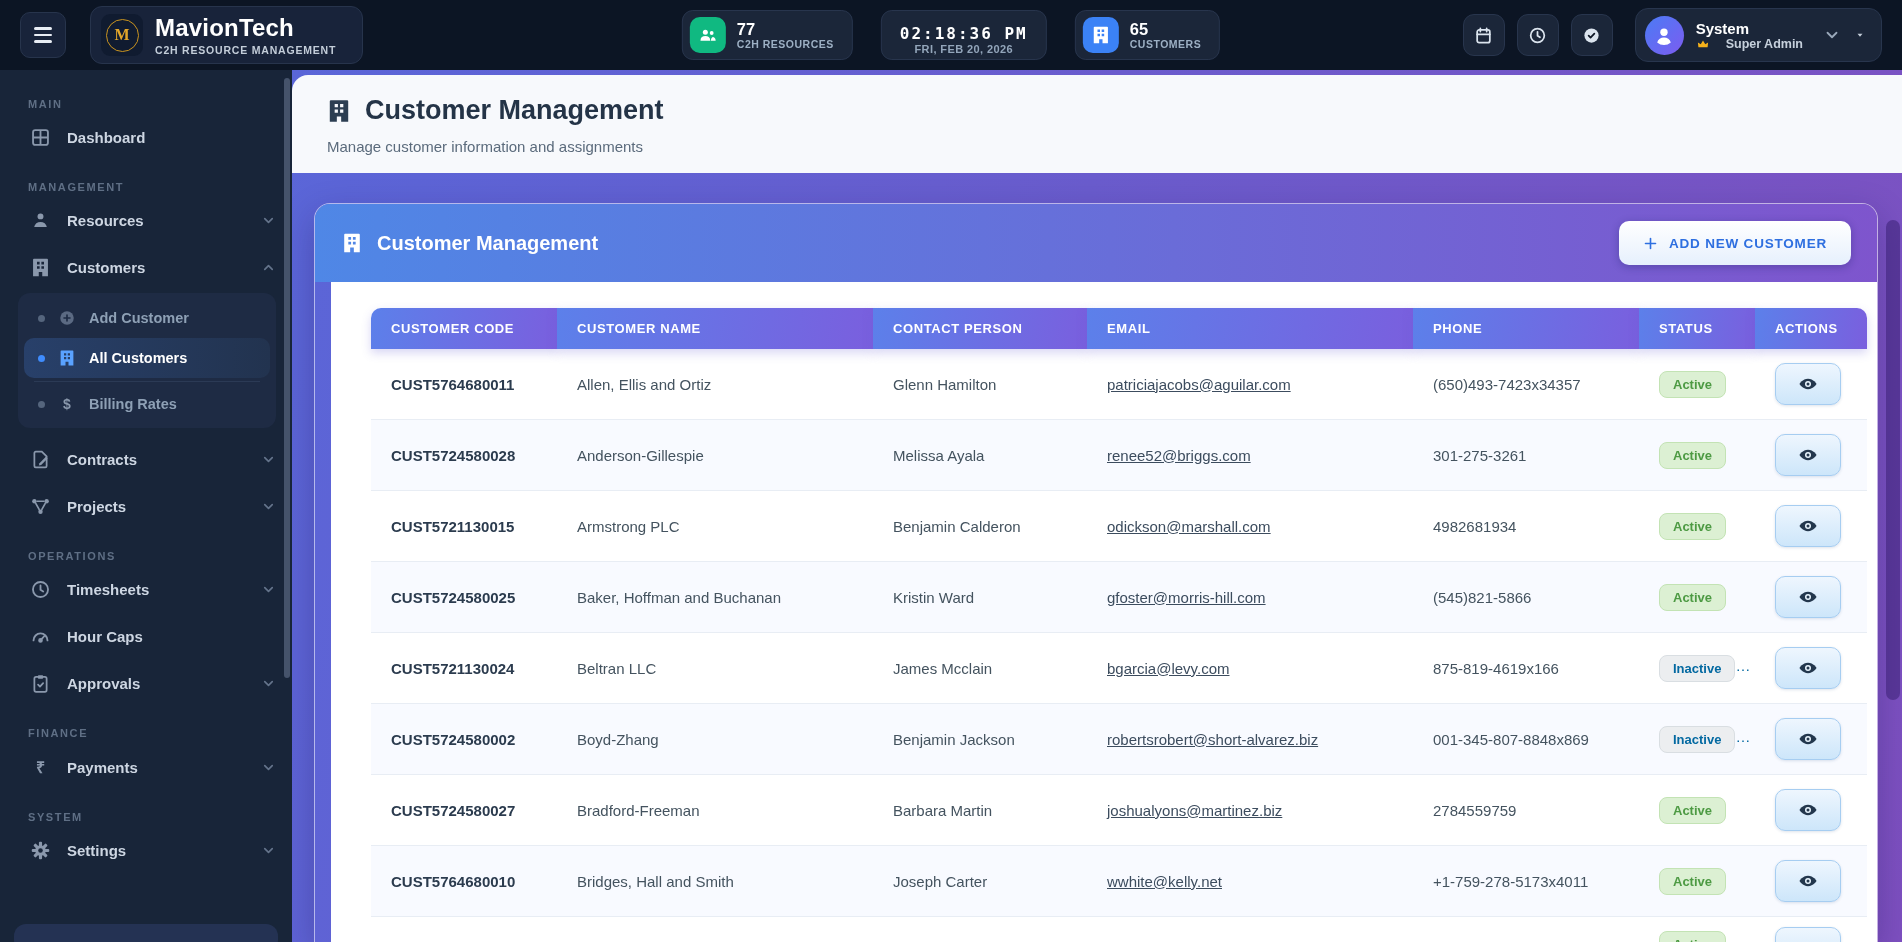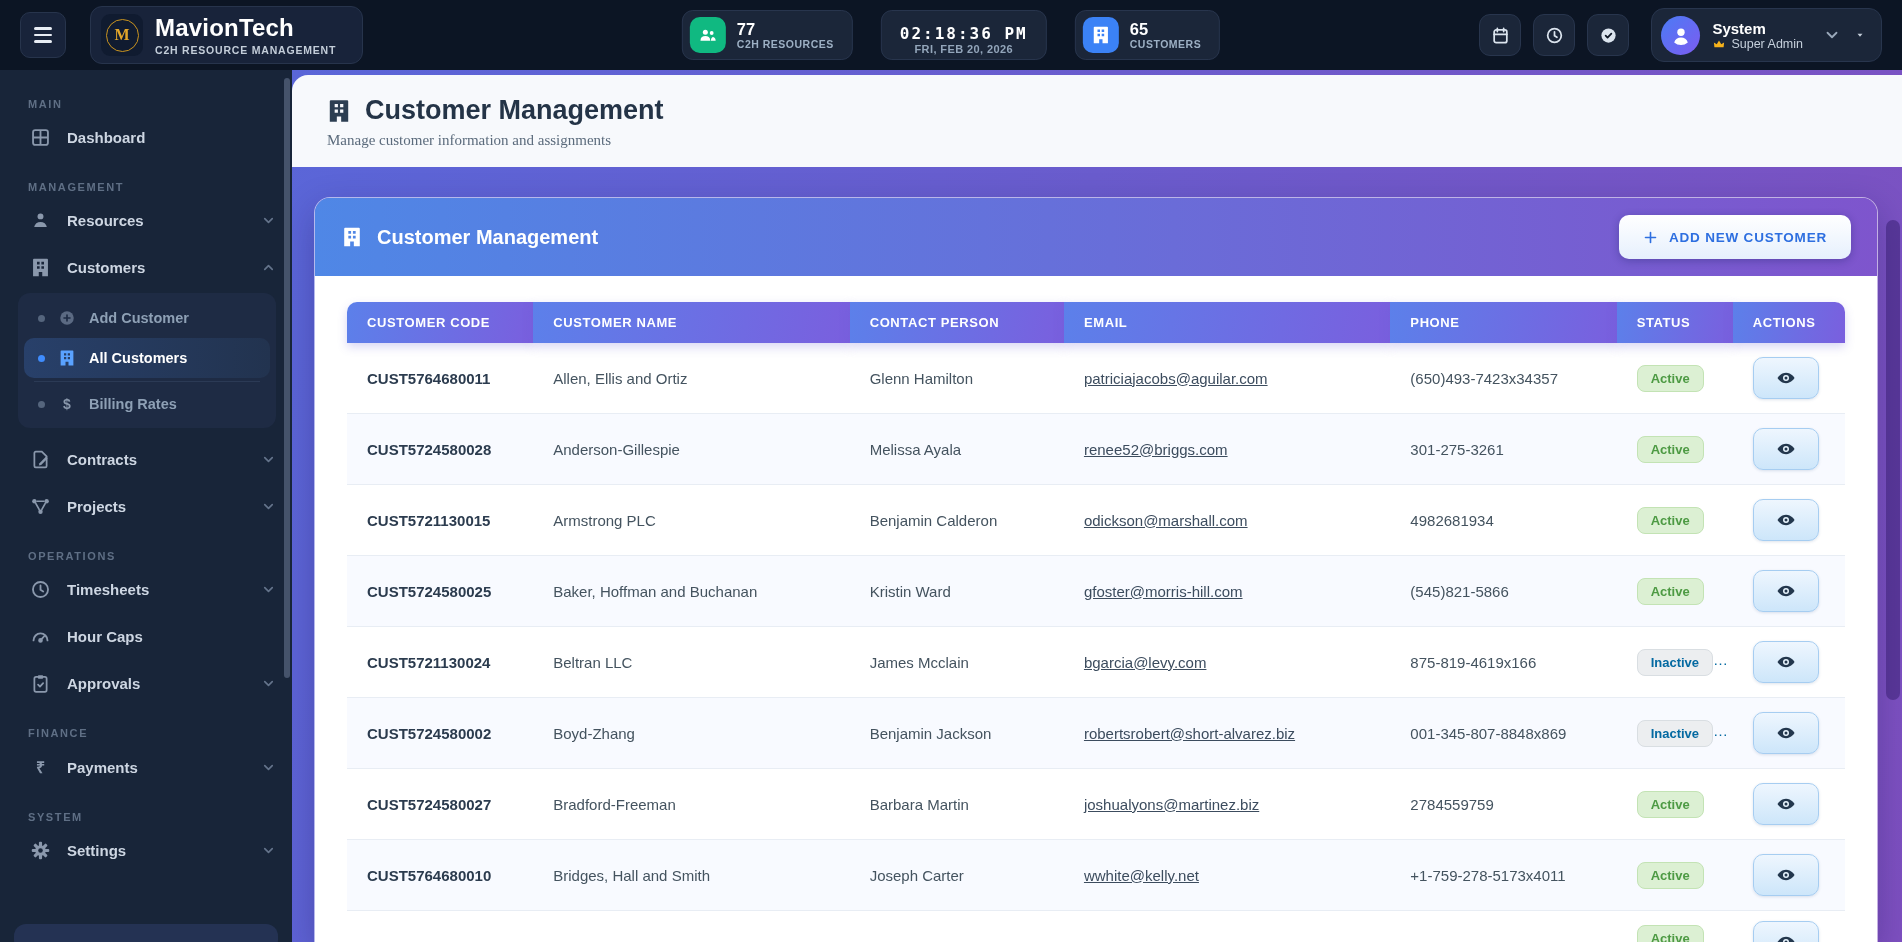--- a/index.html
+++ b/index.html
@@ -38,21 +38,21 @@
   .top-right { margin-left:auto; display:flex; align-items:center; gap:12px; }
   .icon-btn { width:42px; height:42px; border-radius:11px; background:#1b2639; border:1px solid #28354d;
               display:flex; align-items:center; justify-content:center; color:#dbe4ee; cursor:pointer; }
   .icon-btn svg { width:19px; height:19px; }
   .profile { display:flex; align-items:center; gap:12px; background:#1b2639; border:1px solid #28354d;
              border-radius:13px; padding:7px 16px 7px 9px; margin-left:10px; height:54px; cursor:pointer; }
   .avatar { width:39px; height:39px; border-radius:50%; background:linear-gradient(135deg,#4b7bf5,#7c5cf0);
             display:flex; align-items:center; justify-content:center; }
   .avatar svg { width:24px; height:24px; }
   .profile-name { color:#fff; font-size:15px; font-weight:800; line-height:17px; }
-  .profile-role { display:flex; align-items:center; gap:5px; color:#c6d0dc; font-size:12.5px; font-weight:400; }
+  .profile-role { display:flex; align-items:center; gap:16px; color:#c6d0dc; font-size:12.5px; font-weight:700; }
   .profile-role svg { width:14px; height:12px; }
   .chev-down { color:#9aa8ba; width:18px; height:18px; margin-left:8px; }
   .caret { color:#c3cdd9; width:10px; height:10px; margin-left:2px; }
 
   
   .main { flex:1; display:flex; min-height:0; }
 
   
   .sidebar { width:292px; flex:none; background:#182539; position:relative; overflow:hidden; padding-top:8px; }
   .sb-label { font-size:11px; font-weight:700; color:#5f6f85; letter-spacing:1.6px; margin:20px 0 4px 28px; }
@@ -75,35 +75,35 @@
   .sb-divider { height:1px; background:#2b3a55; margin:3px 10px; }
   .sb-thumb { position:absolute; top:8px; right:2px; width:6px; height:600px; border-radius:3px; background:#45536b; }
   .sb-stub { position:absolute; bottom:-10px; left:14px; right:14px; height:28px; border-radius:12px; background:#243253; }
 
   
   .content { flex:1; min-width:0; position:relative; display:flex; flex-direction:column;
              background:linear-gradient(105deg,#5a66d8 0%,#6a5ccd 45%,#7e50c0 100%); overflow:hidden;justify-content:flex-end; }
   .page-head { margin-top:5px; background:#f7f9fc; border-top-left-radius:16px; padding:20px 36px 18px 34px; flex:none; }
   .page-title { display:flex; align-items:center; gap:13px; color:#243447; font-size:27px; font-weight:800; }
   .page-title svg { width:26px; height:26px; color:#2c3e52; }
-  .page-sub { margin-top:6px; margin-left:1px; color:#5b6b7c; font-size:15px;font-family:Liberation Serif, serif; }
+  .page-sub { margin-top:12px; margin-left:1px; color:#5b6b7c; font-size:15px; }
 
   .band { flex:1; min-height:0; padding:30px 24px 0 22px; display:flex; }
   .card { flex:1; min-height:0; display:flex; flex-direction:column; border-radius:16px 16px 0 0; overflow:hidden;
           border:1px solid rgba(255,255,255,.55); border-bottom:none; box-shadow:0 12px 34px rgba(25,18,80,.28); }
   .card-head { height:78px; flex:none; background:linear-gradient(90deg,#4f87e6 0%,#6a6cd8 55%,#7e55cd 100%);
                display:flex; align-items:center; justify-content:space-between; padding:0 26px; }
   .card-title { display:flex; align-items:center; gap:14px; color:#ffffff; font-size:20px; font-weight:700; }
   .card-title svg { width:22px; height:22px; }
   .add-btn { display:flex; align-items:center; gap:11px; height:44px; padding:0 24px; border:none; border-radius:10px;
              background:linear-gradient(180deg,#ffffff,#e6f0fd); color:#2e6fe0; font-family:"Liberation Sans",sans-serif;
              font-size:13.5px; font-weight:800; letter-spacing:.8px; cursor:pointer; box-shadow:0 2px 8px rgba(15,25,90,.3); }
   .add-btn svg { width:15px; height:15px; }
 
-  .card-body { flex:1; min-height:0; background:#ffffff; padding:26px 32px 0; overflow:hidden; }
+  .card-body { flex:1; min-height:0; background:#ffffff; padding:26px 40px 0; overflow:hidden;margin-left:16px; }
   table { width:100%; border-collapse:separate; border-spacing:0; table-layout:fixed; }
   thead th { background:linear-gradient(100deg,#5c80ea 0%,#7a5fde 100%); color:#ffffff; font-size:13px; font-weight:800;
              letter-spacing:.6px; text-align:left; padding:13px 20px; box-shadow:0 4px 10px rgba(99,91,212,.25); }
   thead th:first-child { border-top-left-radius:10px; }
   thead th:last-child  { border-top-right-radius:10px; }
   tbody td { padding:26px 20px; border-bottom:1px solid #e8edf4; color:#44535f; font-size:15px; vertical-align:middle;
              overflow:hidden; white-space:nowrap; text-overflow:ellipsis; }
   tbody tr:nth-child(even) td { background:#f8faff; }
   td.col-code { font-weight:800; color:#2b3b4e; }
   td.col-email a { color:#3c4c5e; text-decoration:underline; }

